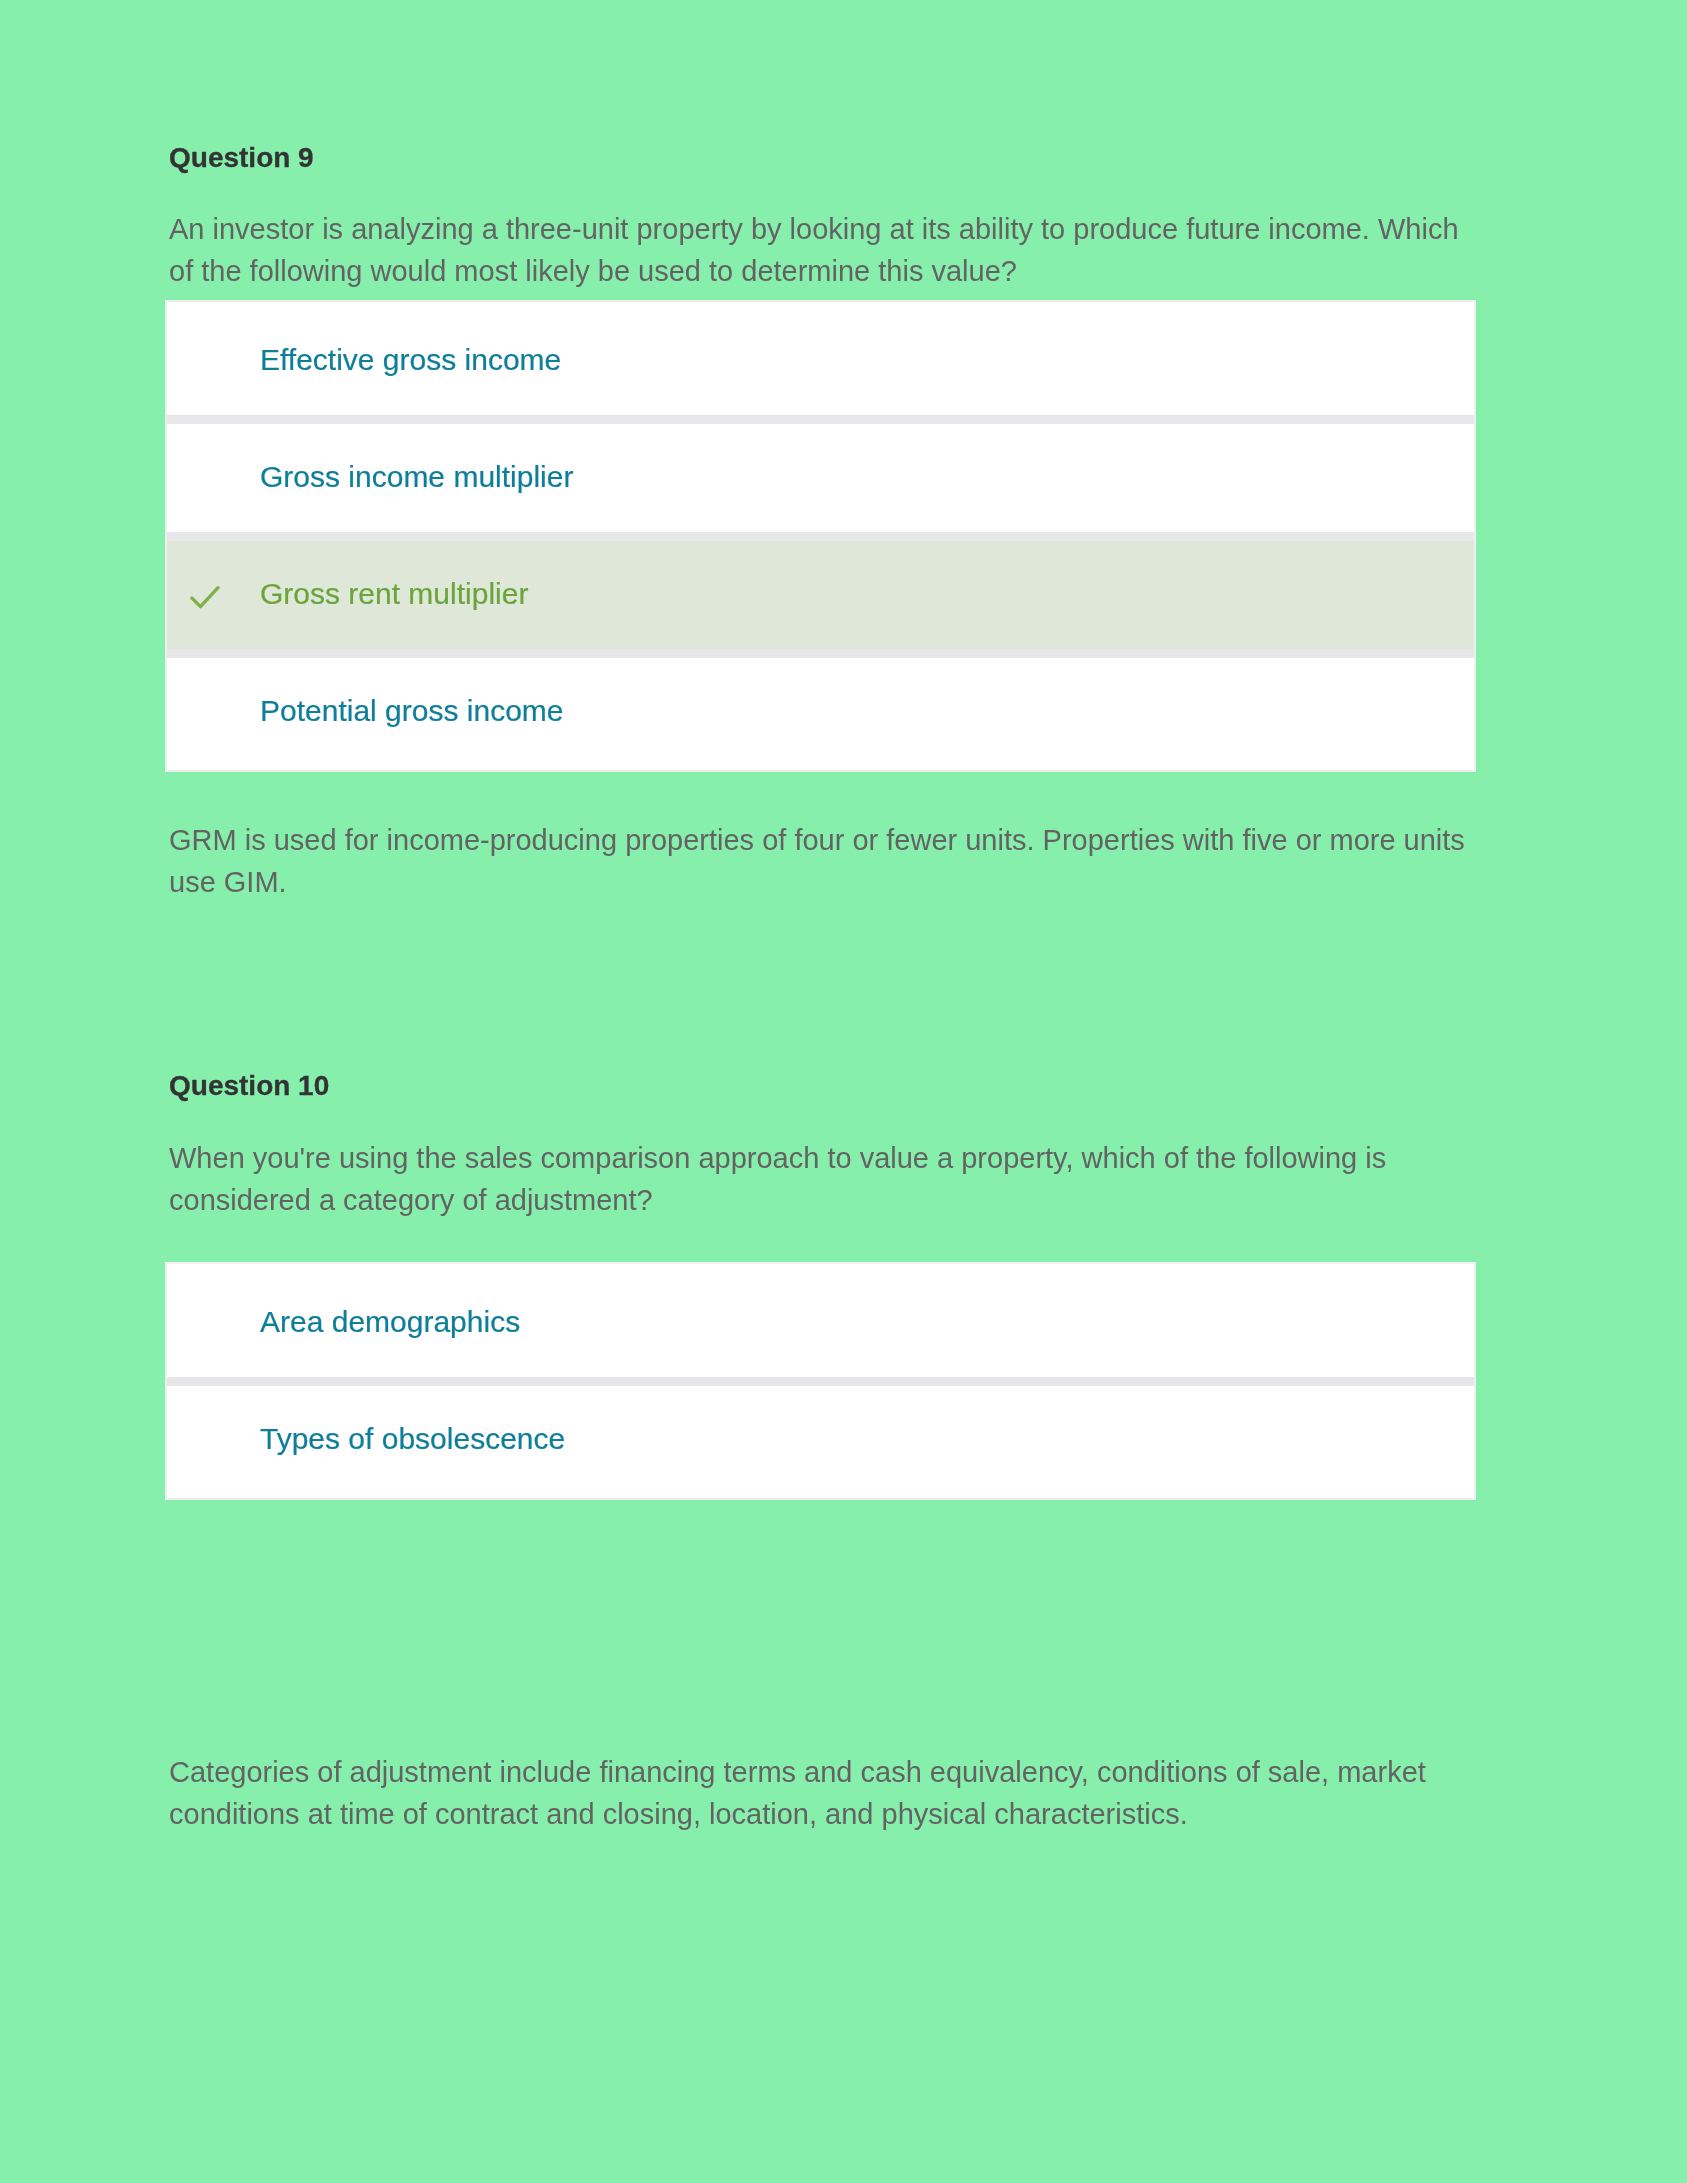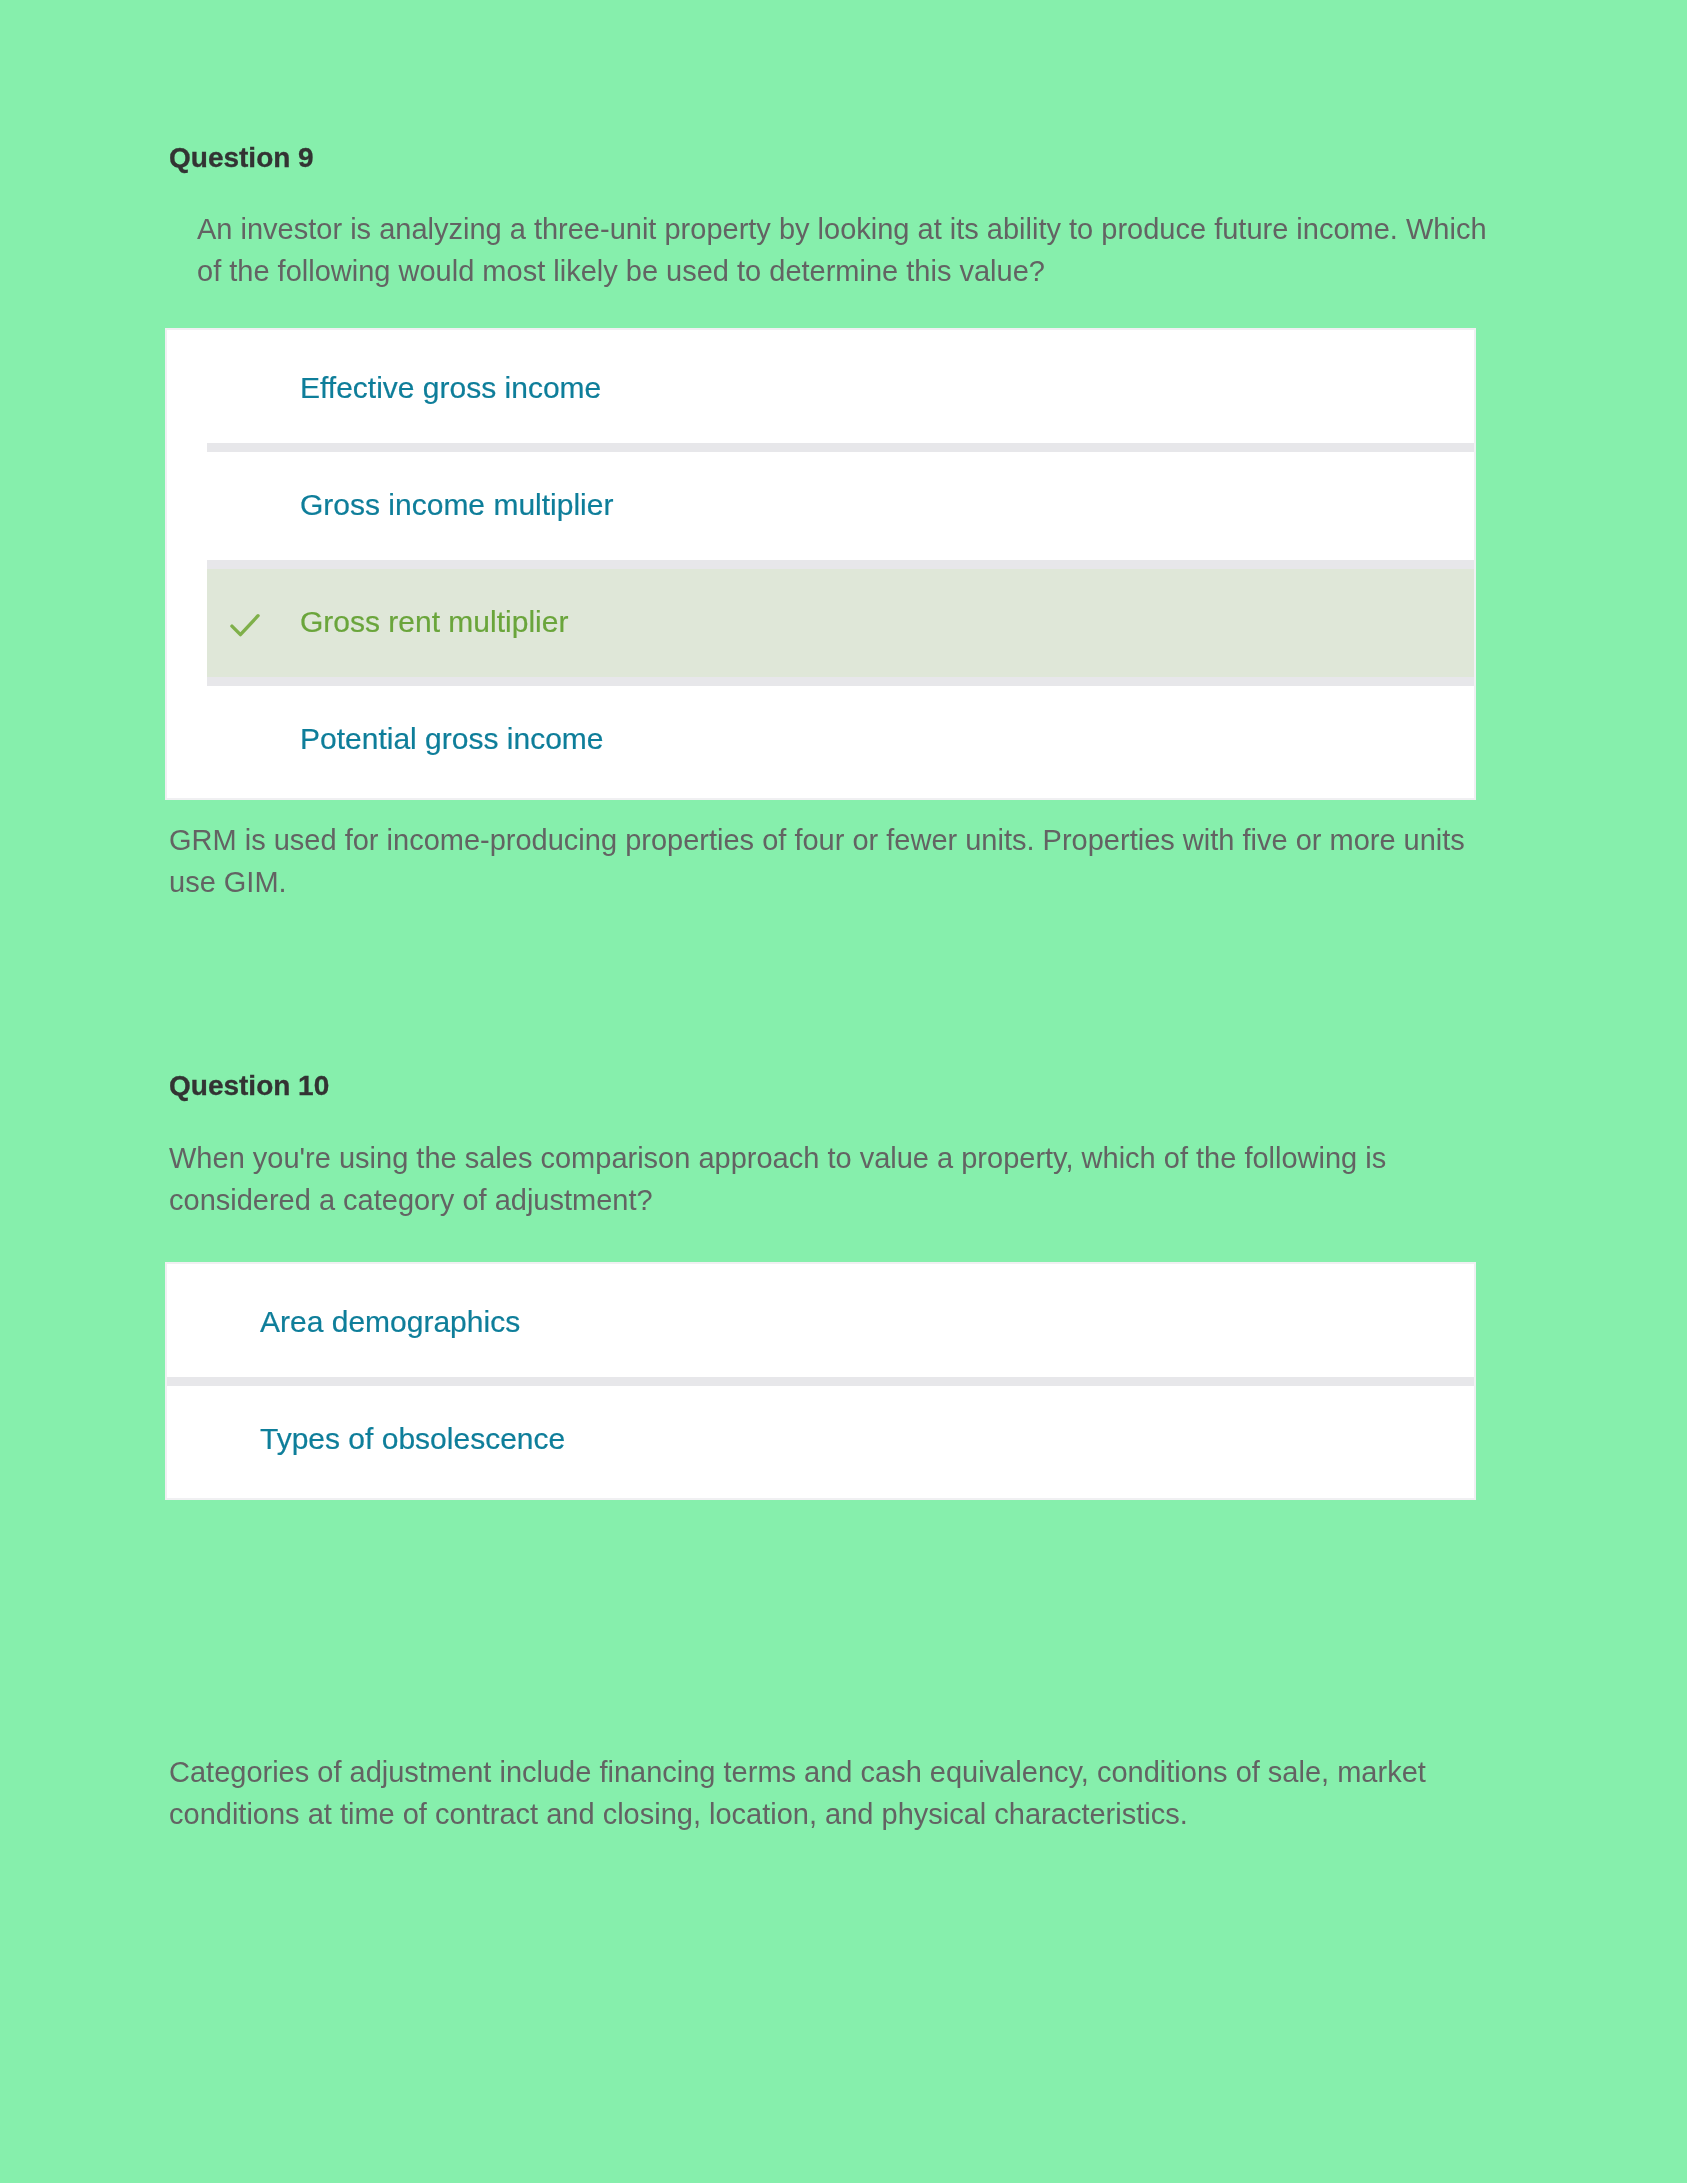--- a/index.html
+++ b/index.html
@@ -19,28 +19,28 @@
   .qtitle{
     position:absolute;left:4px;top:0;
     font-size:28px;font-weight:bold;color:#333333;line-height:1;
     -webkit-text-stroke:0.3px #333333;
     white-space:nowrap;
   }
   .qtext{
     position:absolute;left:4px;width:1297px;
     font-size:29px;color:#636363;line-height:42px;
   }
-  #q9 .qtext{top:64px;margin-left:28px;}
+  #q9 .qtext{top:64px;}
   #q10 .qtext{top:65px;}
 
   .answers{
     position:absolute;left:0;width:1311px;
     border:2.6px solid #f0f0f2;box-sizing:border-box;background:#ffffff;
   }
-  #q9 .answers{top:184px;padding-left:40px;}
+  #q9 .answers{top:156px;}
   #q10 .answers{top:174px;margin-top:16px;}
 
   .arow{
     position:relative;display:flex;align-items:center;box-sizing:border-box;
     background:#ffffff;
   }
   #q9 .arow{height:117px;}
   #q10 .arow{height:117px;}
   .arow + .arow::before{
     content:"";position:absolute;left:0;right:0;top:-4px;height:9.3px;

